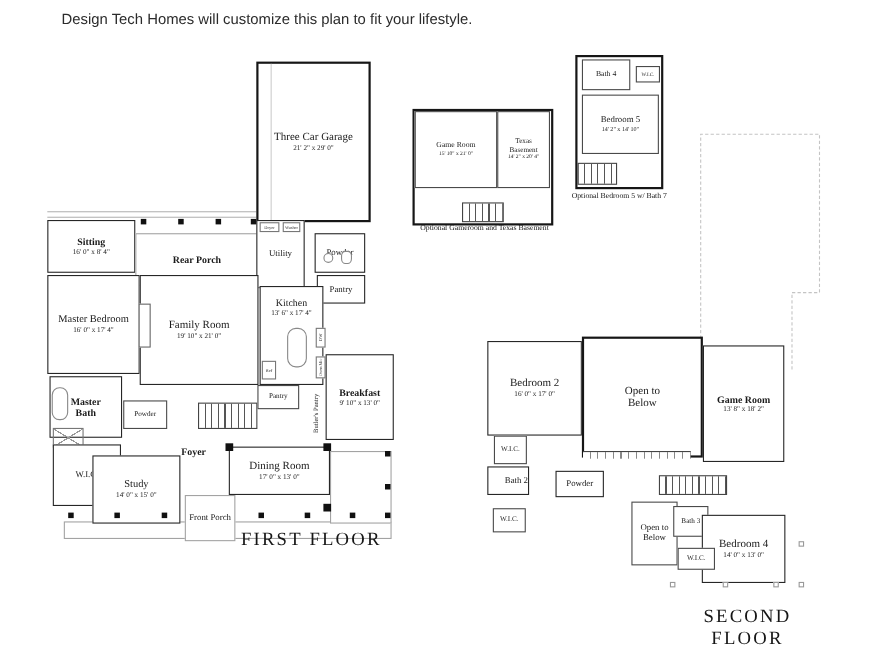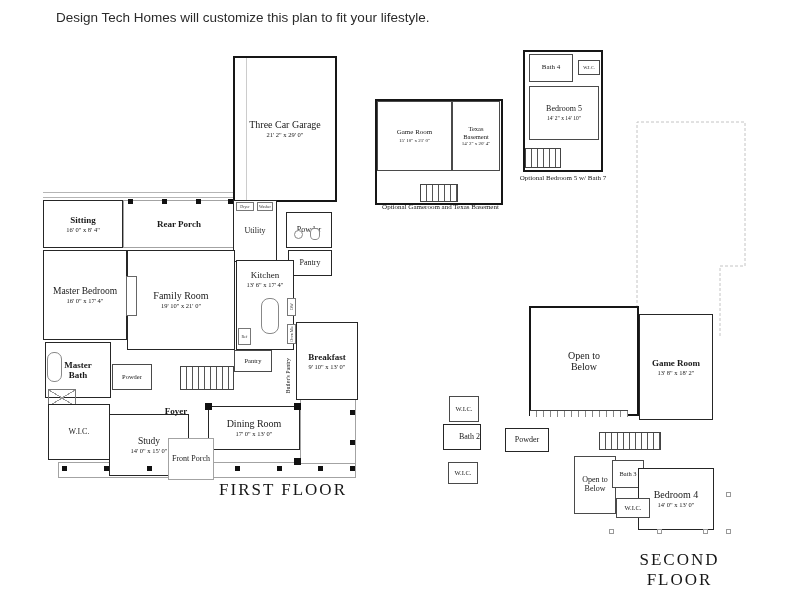--- a/index.html
+++ b/index.html
@@ -5,21 +5,21 @@
   html,body{margin:0;padding:0;}
   body{width:800px;height:600px;background:#fff;position:relative;
        font-family:"Liberation Serif",serif;color:#1a1a1a;}
   .canvas{position:absolute;left:0;top:0;width:800px;height:600px;background:#fff;overflow:hidden;}
   .tag{position:absolute;font-family:"Liberation Sans",sans-serif;font-size:13.5px;color:#2b2b2b;}
   .room{position:absolute;display:flex;flex-direction:column;align-items:center;justify-content:center;
         text-align:center;line-height:1.12;background:#fff;box-sizing:border-box;}
   .r2{border:2px solid #161616;}
   .r1{border:1.6px solid #262626;}
   .rt{border:1px solid #4a4a4a;}
-  .rp{border:1px solid #a3a3a3;}
+  .rp{border:1px solid #a3a3a3;margin-top:12px;}
   .nb{border:none;background:transparent;}
   .nm{font-size:10px;}
   .dm{font-size:6.5px;margin-top:1px;}
   .n9 .nm{font-size:9px;font-weight:bold;}
   .sm .nm{font-size:8px;}
   .xs .nm{font-size:6.5px;}
   .n7 .nm{font-size:7px;}
   .d5 .dm{font-size:5px;}
   .wrapn .nm{max-width:46px;}
   .vlabel{writing-mode:vertical-rl;transform:rotate(180deg);font-size:6px;line-height:1.1;}
@@ -106,21 +106,21 @@
     <span class="nm">Master Bath</span>
   </div>
   <div class="fix" style="left:47px;top:352px;width:15px;height:30px;border-radius:7px;"></div>
   <div class="room rt xs" style="left:112px;top:364px;width:40px;height:26px;">
     <span class="nm">Powder</span>
   </div>
   <div class="shower" style="left:48px;top:389px;width:28px;height:18px;"></div>
   <div class="room r1 sm" style="left:48px;top:404px;width:62px;height:56px;">
     <span class="nm">W.I.C.</span>
   </div>
-  <div class="room r1" style="left:109px;top:414px;width:80px;height:62px;">
+  <div class="room r1" style="left:84px;top:414px;width:80px;height:62px;">
     <span class="nm" style="font-size:9.5px;">Study</span>
     <span class="dm">14' 0" x 15' 0"</span>
   </div>
 
   <div class="stairs" style="left:180px;top:366px;width:54px;height:24px;"></div>
   <div class="room nb n9" style="left:150px;top:390px;width:52px;height:42px;">
     <span class="nm">Foyer</span>
   </div>
   <div class="room rt xs" style="left:234px;top:350px;width:38px;height:22px;">
     <span class="nm">Pantry</span>
@@ -179,20 +179,24 @@
     <span class="nm">Bedroom 5</span>
     <span class="dm" style="font-size:5.5px;">14' 2" x 14' 10"</span>
   </div>
   <div class="stairs" style="left:525px;top:148px;width:36px;height:20px;"></div>
   <div class="caption-sm" style="left:502px;top:174px;width:122px;">Optional Bedroom 5 w/ Bath 7</div>
 
   <svg width="125" height="225" style="left:630px;top:118px;">
     <polyline points="7,190 7,4 115,4 115,148 90,148 90,218" fill="none" stroke="#c4c4c4" stroke-width="1" stroke-dasharray="3,2"></polyline>
   </svg>
 
+  <div class="room r1" style="left:443px;top:310px;width:86px;height:86px;">
+    <span class="nm">Bedroom 2</span>
+    <span class="dm">16' 0" x 17' 0"</span>
+  </div>
   <div class="room r2" style="left:529px;top:306px;width:110px;height:110px;">
     <span class="nm" style="max-width:44px;">Open to Below</span>
   </div>
   <div class="room r1 n9" style="left:639px;top:314px;width:74px;height:106px;">
     <span class="nm">Game Room</span>
     <span class="dm">13' 8" x 18' 2"</span>
   </div>
   <div class="room rt xs" style="left:449px;top:396px;width:30px;height:26px;">
     <span class="nm">W.I.C.</span>
   </div>

